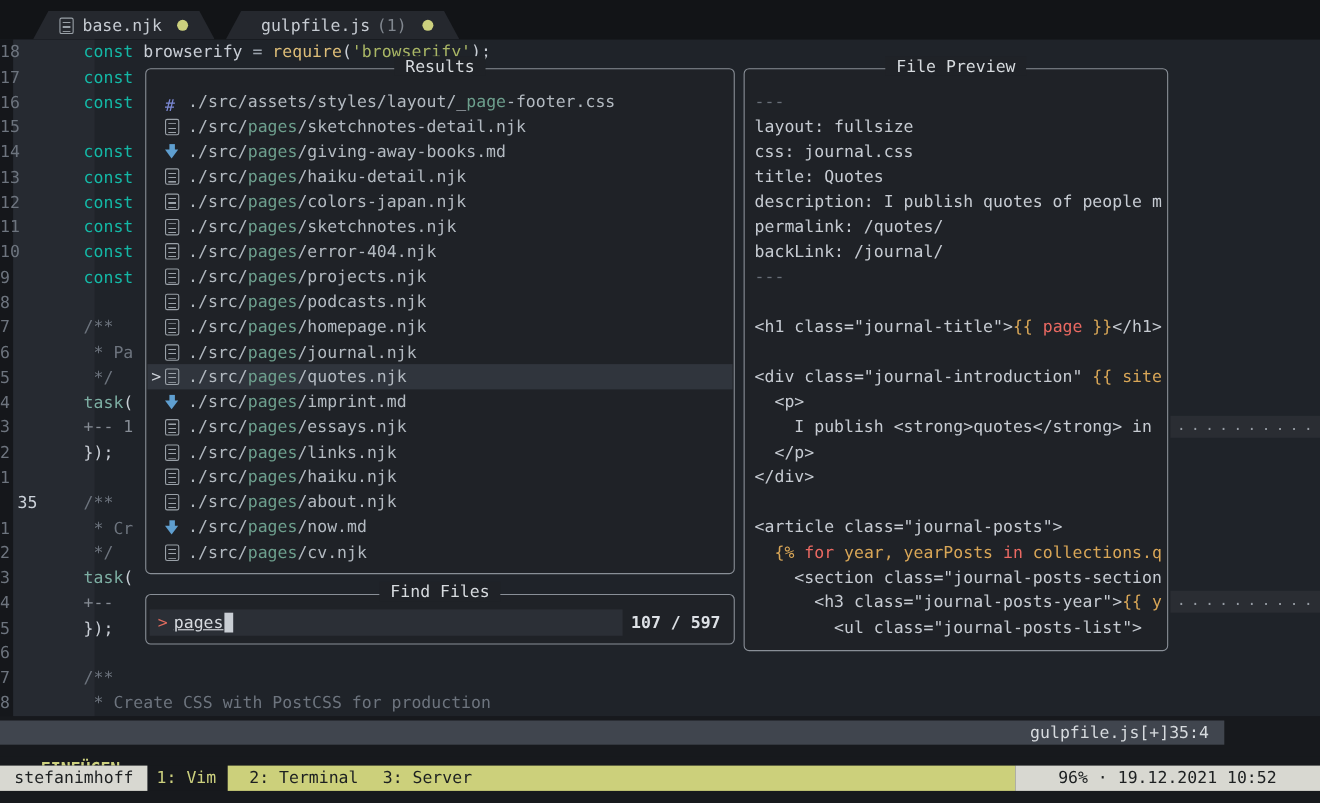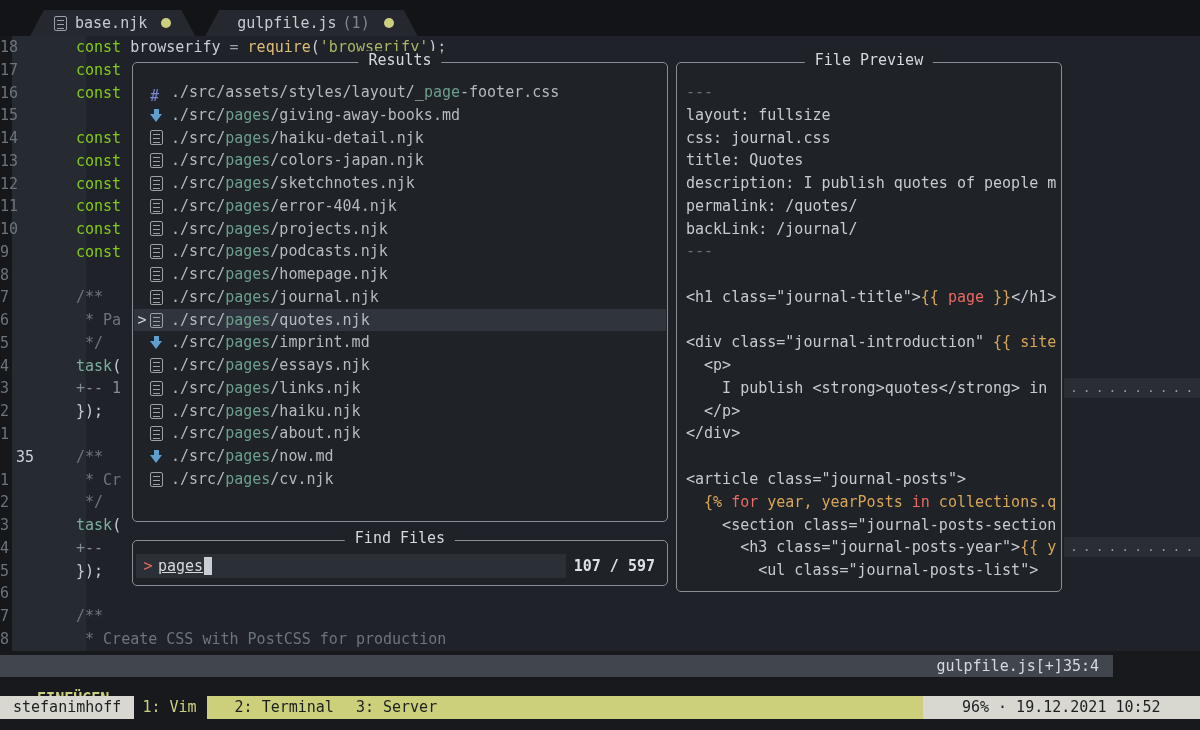--- a/index.html
+++ b/index.html
@@ -24,21 +24,21 @@
   
   .editor{position:absolute;left:0;top:36px;width:1200px;height:615px;background:#1f2329;}
   .signcol{position:absolute;left:0;top:0;width:12px;height:615px;background:#15171b;}
   .guttercol{position:absolute;left:12px;top:0;width:74px;height:615px;background:#262a31;}
   .lines{position:absolute;left:0;top:0;width:1200px;}
   .eline{display:flex;height:22.78px;line-height:22.78px;white-space:pre;}
   .eline .num{width:66px;padding-right:8px;box-sizing:border-box;text-align:left;color:#6d747e;flex:none;}
   .eline.cur .num{text-align:left;padding-left:16px;color:#ccd2da;}
   .eline .code{padding-left:10px;white-space:pre;}
   
-  .c-kw{color:#84cc16}.c-fn{color:#ddbd78}.c-str{color:#a9b665}.c-id{color:#c9ced6}
+  .c-kw{color:#14b8a6}.c-fn{color:#ddbd78}.c-str{color:#a9b665}.c-id{color:#c9ced6}
   .c-pun{color:#9aa1ab}.c-com{color:#6d747e}.c-blue{color:#7daea3}.c-fold{color:#878d96}
   .c-dim{color:#697079}.c-txt{color:#c6cbd2}.c-yel{color:#d8a657}.c-red{color:#ea6962}
   .c-mode{color:#ccd07e;font-weight:bold}.c-modedim{color:#b4b86e;font-weight:bold}
   
   .popup{position:absolute;background:#1f2227;border:1px solid #898f97;border-radius:5px;box-sizing:border-box;}
   .popup-title{position:absolute;top:-12px;left:50%;transform:translateX(-50%);
     background:#1f2227;padding:0 10px;color:#d6dade;white-space:pre;}
   #results-popup{left:132px;top:62px;width:536px;height:460px;}
   #finder-popup{left:132px;top:540px;width:536px;height:46px;}
   #preview-popup{left:676px;top:62px;width:386px;height:530px;}
@@ -82,21 +82,21 @@
     padding:0 14px 0 8px;box-sizing:border-box;}
   
   .cmdline{position:absolute;left:0;top:688px;width:1200px;height:23px;background:#17191d;
     line-height:23px;padding-left:10px;box-sizing:border-box;white-space:pre;}
   
   .tmuxbar{position:absolute;left:0;top:696px;width:1200px;height:23px;background:#17191d;
     display:flex;align-items:center;line-height:23px;white-space:pre;}
   .tmux-session{background:#d8d8d1;color:#1d2021;padding:0 13px;flex:none;}
   .tmux-win-current{color:#ccd07e;margin-left:8px;margin-right:10px;flex:none;}
   .tmux-yellow{background:#ccd07b;color:#1d2021;flex:none;width:716px;display:flex;
-    padding-left:28px;box-sizing:border-box;}
+    padding-left:20px;box-sizing:border-box;}
   .tmux-yellow .tmux-win + .tmux-win{margin-left:22px;}
   .tmux-right{background:#d8d8d1;color:#1d2021;flex:1;display:flex;align-items:center;justify-content:center;}
 </style>
 </head>
 <body>
 
 <div class="tabbar">
   <div class="tabs">
 
   <div class="tab">
@@ -233,20 +233,25 @@
 </div>
 
 <div class="popup" id="results-popup">
   <div class="popup-title">Results</div>
   <div class="rlist">
 
   <div class="rrow">
         <span class="arrow">&gt;</span>
         <span class="ficon icon-css"></span>
         <span class="path"><span>./src/assets/styles/layout/_</span><span class="match">page</span><span>-footer.css</span></span>
+      </div>
+      <div class="rrow">
+        <span class="arrow">&gt;</span>
+        <span class="ficon icon-file"></span>
+        <span class="path"><span>./src/</span><span class="match">pages</span><span>/sketchnotes-detail.njk</span></span>
       </div>
       <div class="rrow">
         <span class="arrow">&gt;</span>
         <span class="ficon icon-md"></span>
         <span class="path"><span>./src/</span><span class="match">pages</span><span>/giving-away-books.md</span></span>
       </div>
       <div class="rrow">
         <span class="arrow">&gt;</span>
         <span class="ficon icon-file"></span>
         <span class="path"><span>./src/</span><span class="match">pages</span><span>/haiku-detail.njk</span></span>

